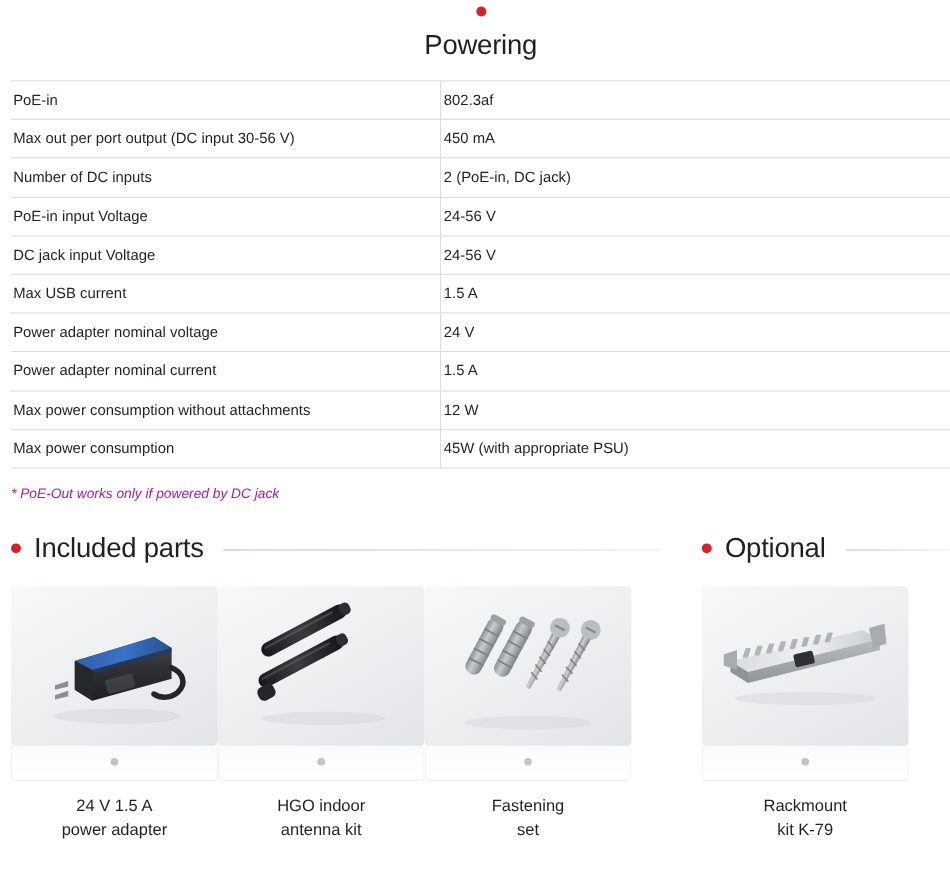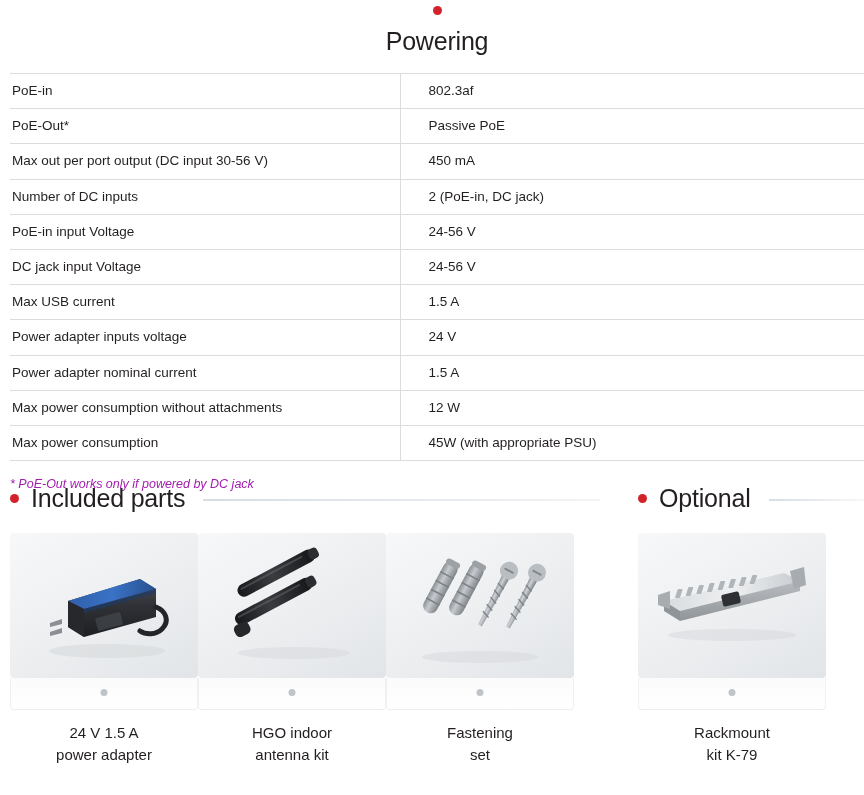--- a/index.html
+++ b/index.html
@@ -66,21 +66,21 @@
     font-size: 13.5px;
     line-height: 1.2;
     vertical-align: middle;
     height: 29px;
   }
   table.spec td.label {
     width: 390px;
     border-right: 1px solid #d9dde0;
   }
   table.spec td.value {
-    padding-left: 28px;
+    padding-left: 3px;
   }
   table.spec tr:first-child td { border-top: 1px solid #d9dde0; }
 
   .footnote {
     margin-top: 16px;
     font-size: 12.5px;
     font-style: italic;
     color: #a21caf;
   }
 
@@ -157,45 +157,41 @@
     <span class="head-rule"></span>
   </div>
 
   <table class="spec">
     <tbody id="spec-body">
       <tr>
         <td class="label">PoE-in</td>
         <td class="value">802.3af</td>
       </tr>
       <tr>
-        <td class="label">PoE-Out*</td>
-        <td class="value">Passive PoE</td>
-      </tr>
-      <tr>
         <td class="label">Max out per port output (DC input 30-56 V)</td>
         <td class="value">450 mA</td>
       </tr>
       <tr>
         <td class="label">Number of DC inputs</td>
         <td class="value">2 (PoE-in, DC jack)</td>
       </tr>
       <tr>
         <td class="label">PoE-in input Voltage</td>
         <td class="value">24-56 V</td>
       </tr>
       <tr>
         <td class="label">DC jack input Voltage</td>
         <td class="value">24-56 V</td>
       </tr>
       <tr>
         <td class="label">Max USB current</td>
         <td class="value">1.5 A</td>
       </tr>
       <tr>
-        <td class="label">Power adapter inputs voltage</td>
+        <td class="label">Power adapter nominal voltage</td>
         <td class="value">24 V</td>
       </tr>
       <tr>
         <td class="label">Power adapter nominal current</td>
         <td class="value">1.5 A</td>
       </tr>
       <tr>
         <td class="label">Max power consumption without attachments</td>
         <td class="value">12 W</td>
       </tr>

